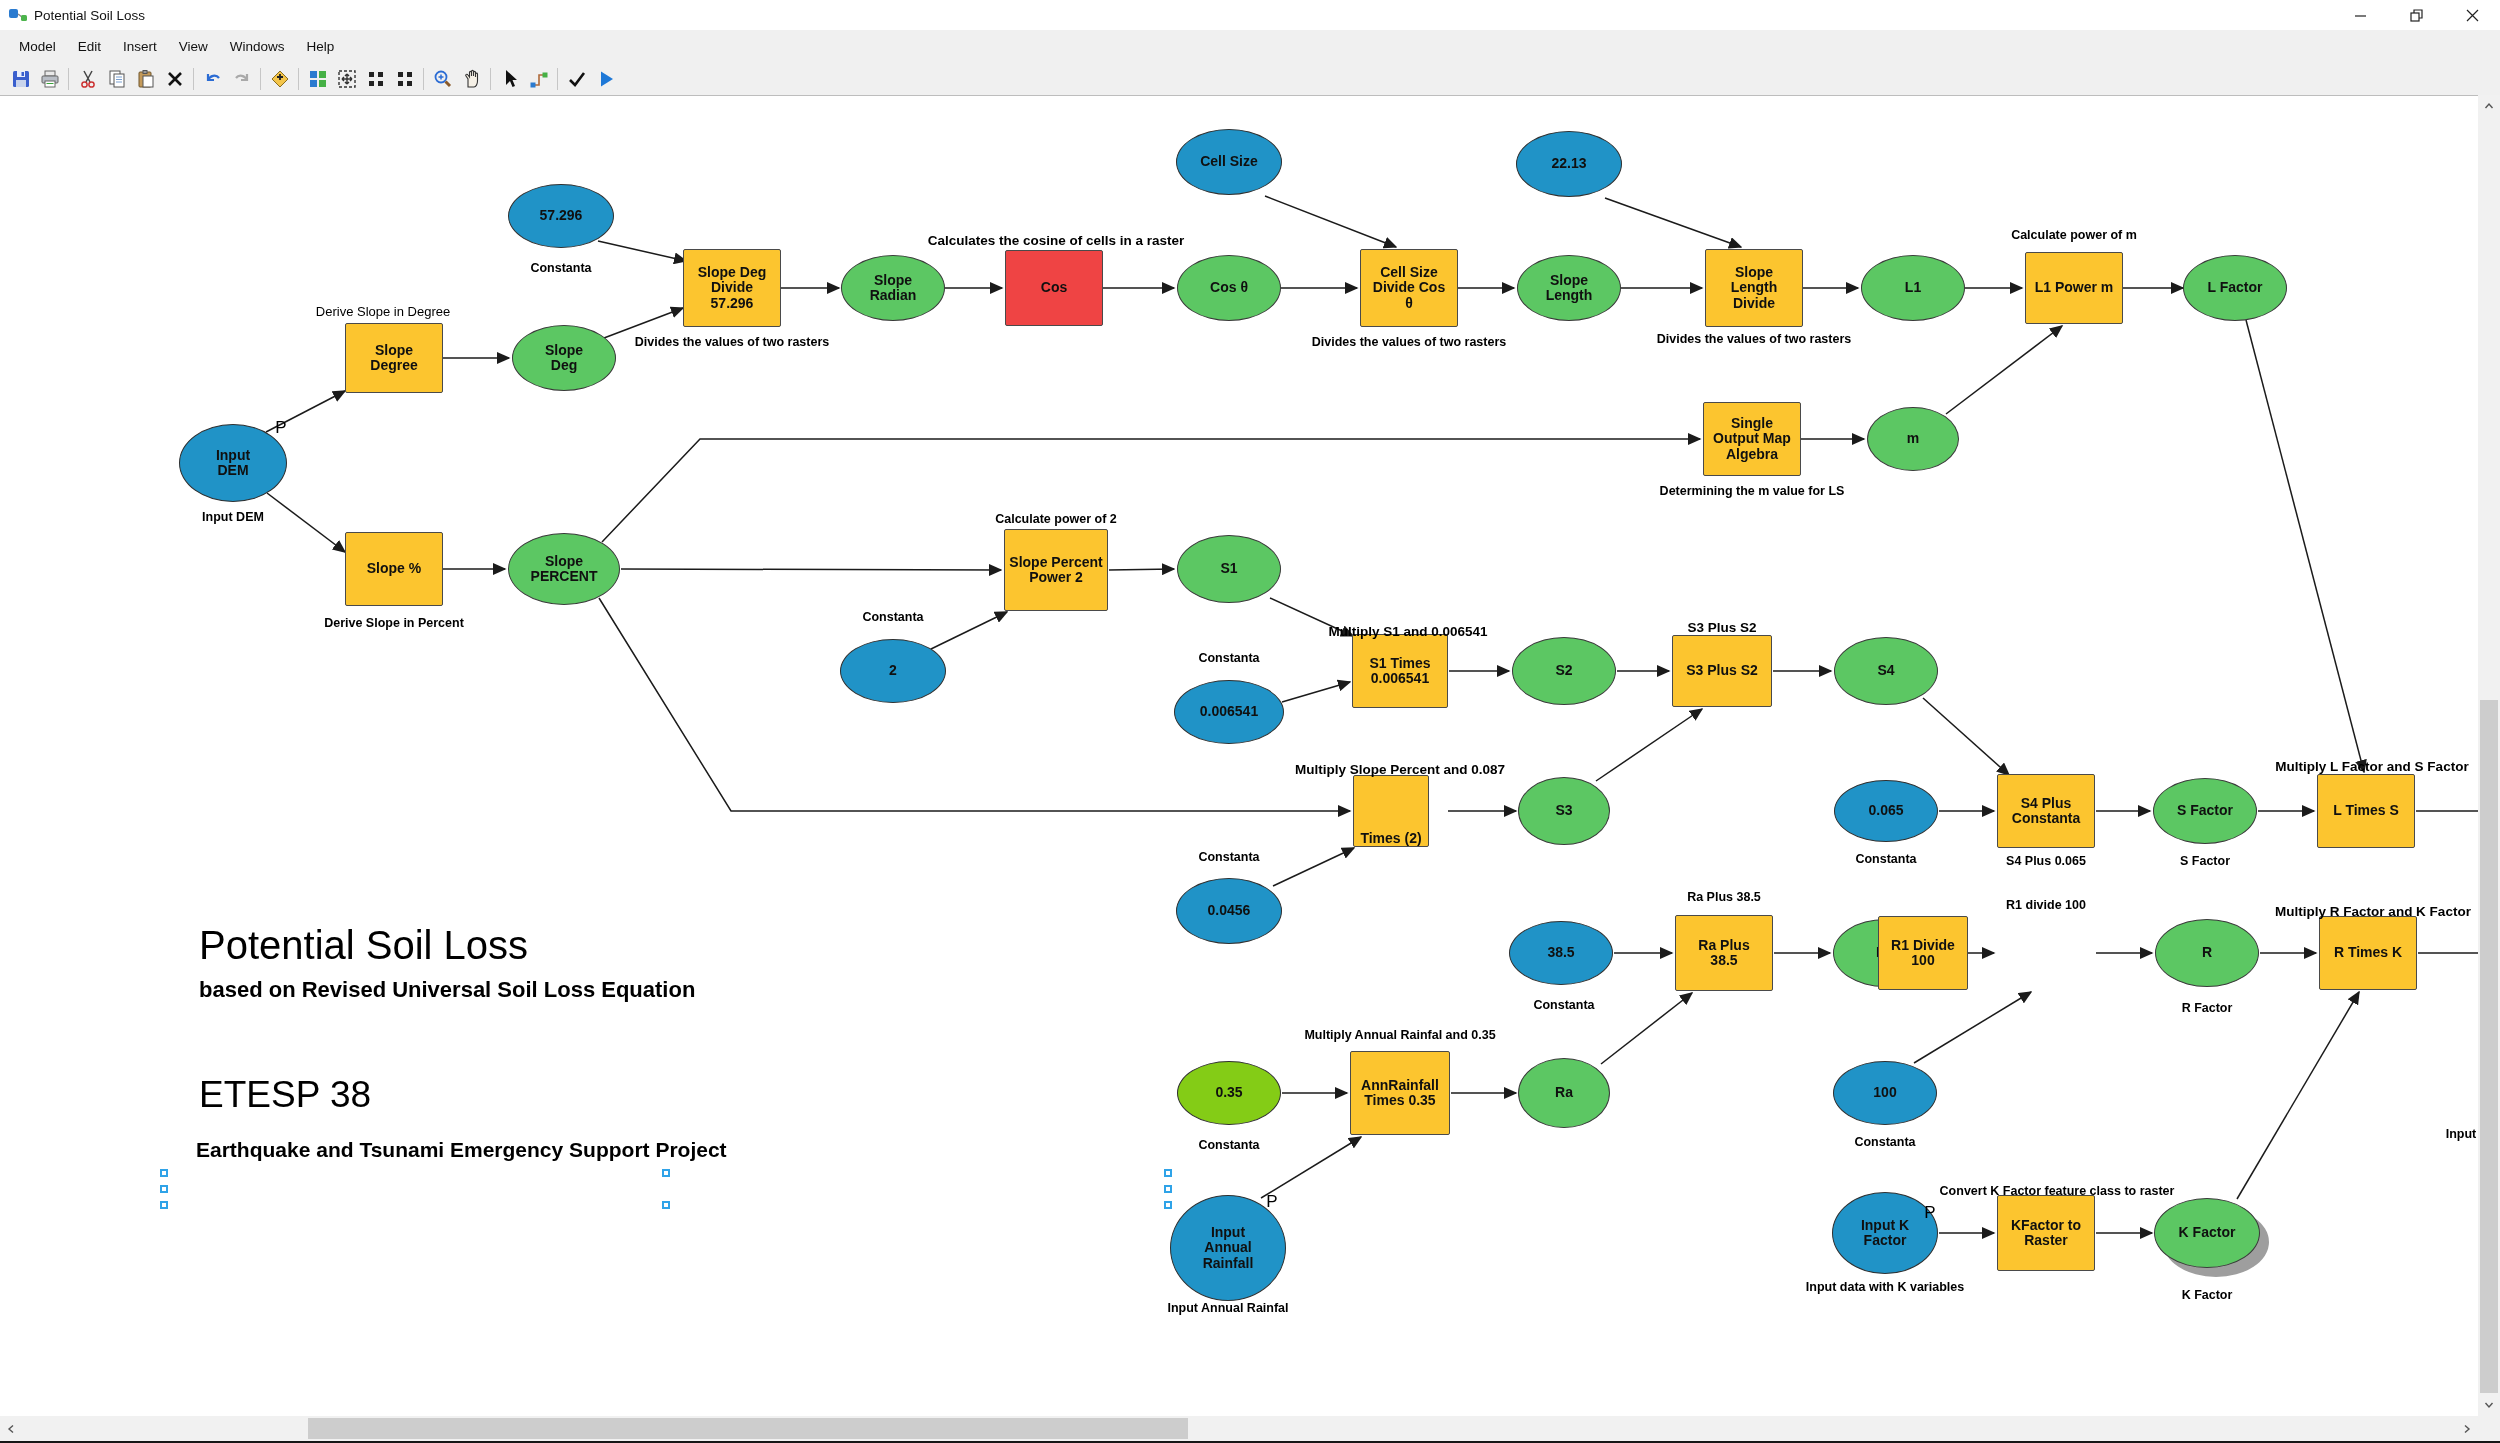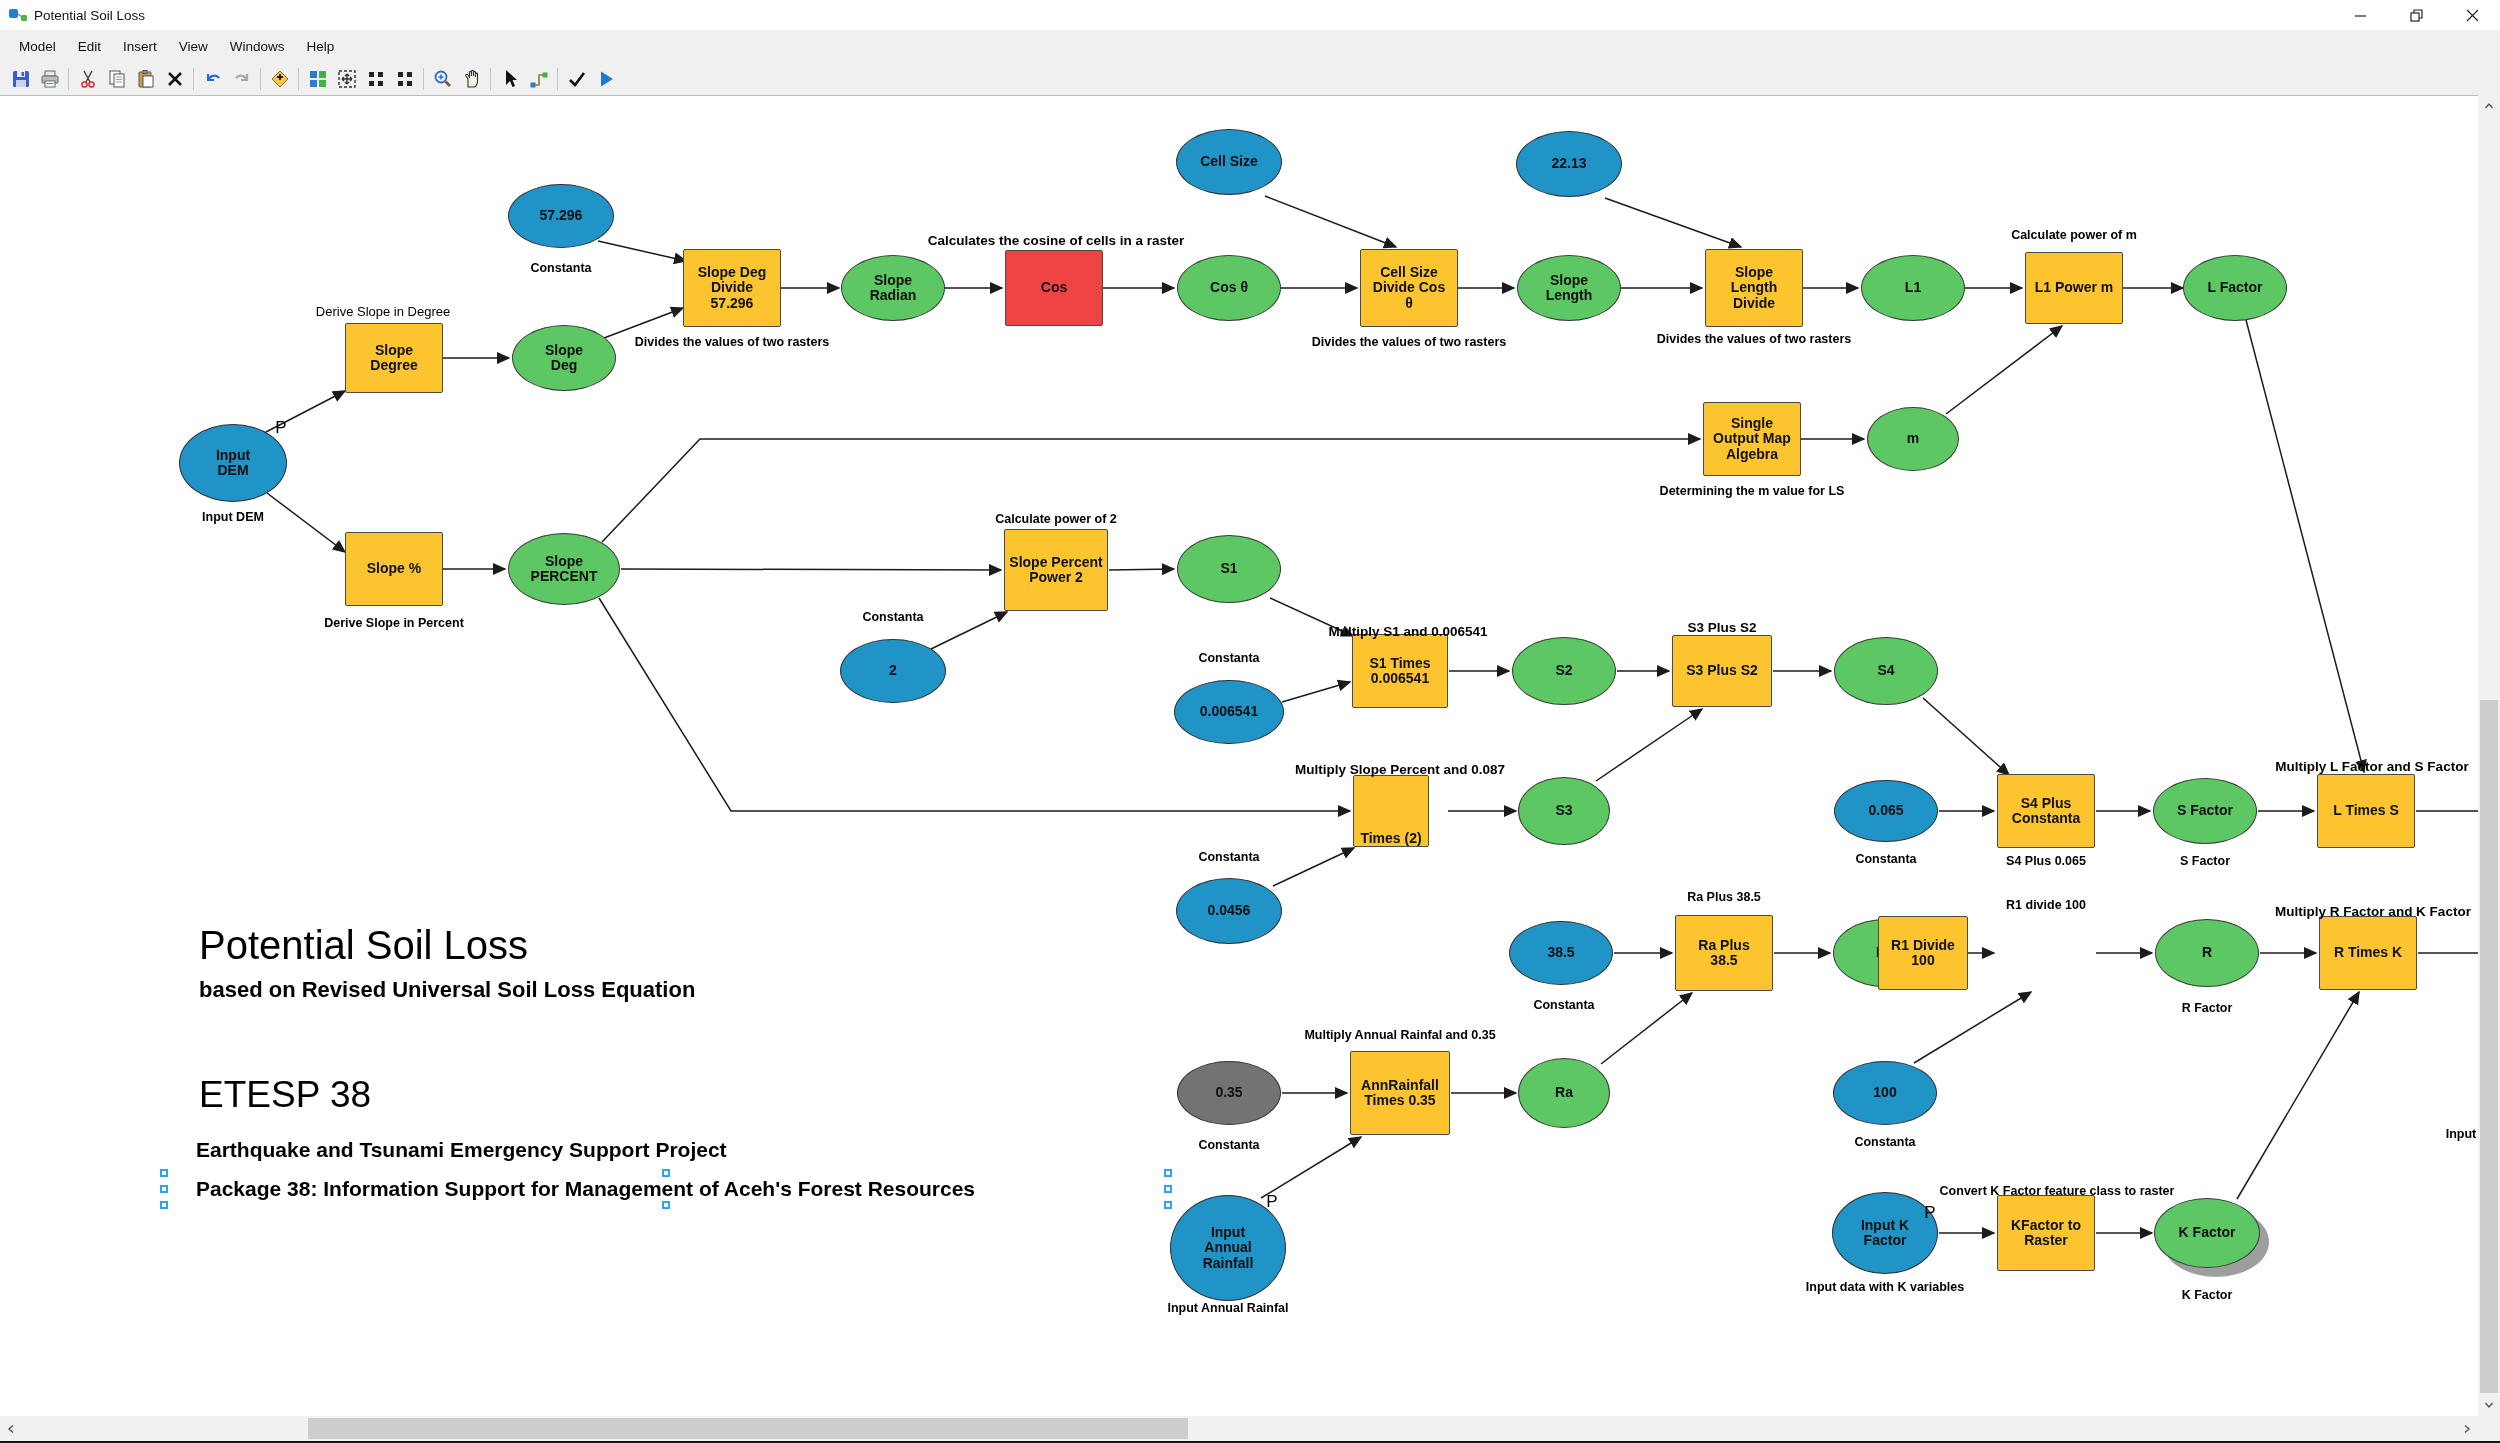--- a/index.html
+++ b/index.html
@@ -299,21 +299,21 @@
     </div>
     <div class="node node-input" style="left: 1834px; top: 684px; width: 104px; height: 62px; background: rgb(32, 147, 199);">
       <span>0.065</span>
     </div>
     <div class="node node-input" style="left: 1509px; top: 825px; width: 104px; height: 64px; background: rgb(32, 147, 199);">
       <span>38.5</span>
     </div>
     <div class="node node-input" style="left: 1833px; top: 965px; width: 104px; height: 64px; background: rgb(32, 147, 199);">
       <span>100</span>
     </div>
-    <div class="node node-input" style="left: 1177px; top: 965px; width: 104px; height: 64px; background: #737373;">
+    <div class="node node-input" style="left: 1177px; top: 965px; width: 104px; height: 64px; background: #84cc16;">
       <span>0.35</span>
     </div>
     <div class="node node-input" style="left: 1170px; top: 1099px; width: 116px; height: 106px; background: rgb(32, 147, 199);">
       <span>Input
 Annual
 Rainfall</span>
     </div>
     <div class="node node-input" style="left: 1832px; top: 1096px; width: 106px; height: 82px; background: rgb(32, 147, 199);">
       <span>Input K
 Factor</span>
@@ -480,21 +480,20 @@
     <div class="lbl" style="font-size: 12.5px; font-weight: 700; left: 1885px; top: 1191px; transform: translate(-50%, -50%);">Input data with K variables</div>
     <div class="lbl" style="font-size: 12.5px; font-weight: 700; left: 2207px; top: 1199px; transform: translate(-50%, -50%);">K Factor</div>
     <div class="lbl" style="font-size: 17px; font-weight: 400; left: 281px; top: 332px; transform: translate(-50%, -50%);">P</div>
     <div class="lbl" style="font-size: 17px; font-weight: 400; left: 1272px; top: 1106px; transform: translate(-50%, -50%);">P</div>
     <div class="lbl" style="font-size: 17px; font-weight: 400; left: 1930px; top: 1117px; transform: translate(-50%, -50%);">P</div>
     <div class="lbl" style="font-size: 12.5px; font-weight: 700; left: 2461px; top: 1038px; transform: translate(-50%, -50%);">Input</div>
     <div class="lbl" style="font-size: 40px; font-weight: 400; left: 199px; top: 849px; transform: translateY(-50%);">Potential Soil Loss</div>
     <div class="lbl" style="font-size: 22px; font-weight: 700; left: 199px; top: 894px; transform: translateY(-50%);">based on Revised Universal Soil Loss Equation</div>
     <div class="lbl" style="font-size: 37px; font-weight: 400; left: 199px; top: 999px; transform: translateY(-50%);">ETESP 38</div>
     <div class="lbl" style="font-size: 21px; font-weight: 700; left: 196px; top: 1054px; transform: translateY(-50%);">Earthquake and Tsunami Emergency Support Project</div>
-    <div class="lbl" style="font-size: 21px; font-weight: 700; left: 196px; top: 1093px; transform: translateY(-50%);">Package 38: Information Support for Management of Aceh's Forest Resources</div>
     <div class="handle" style="left: 160px; top: 1073px;"></div>
     <div class="handle" style="left: 662px; top: 1073px;"></div>
     <div class="handle" style="left: 1164px; top: 1073px;"></div>
     <div class="handle" style="left: 160px; top: 1089px;"></div>
     <div class="handle" style="left: 1164px; top: 1089px;"></div>
     <div class="handle" style="left: 160px; top: 1105px;"></div>
     <div class="handle" style="left: 662px; top: 1105px;"></div>
     <div class="handle" style="left: 1164px; top: 1105px;"></div>
   </div>
 

